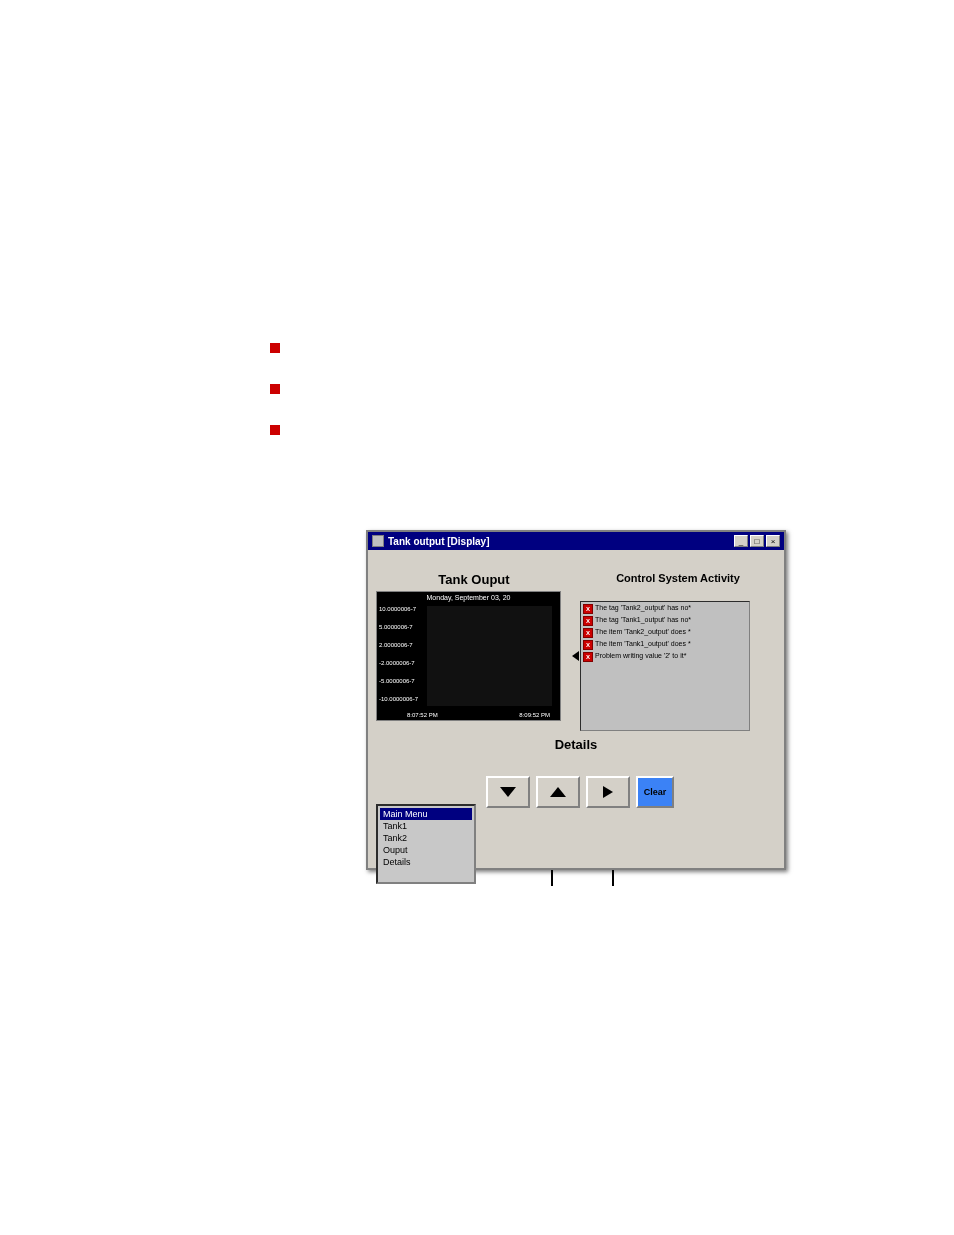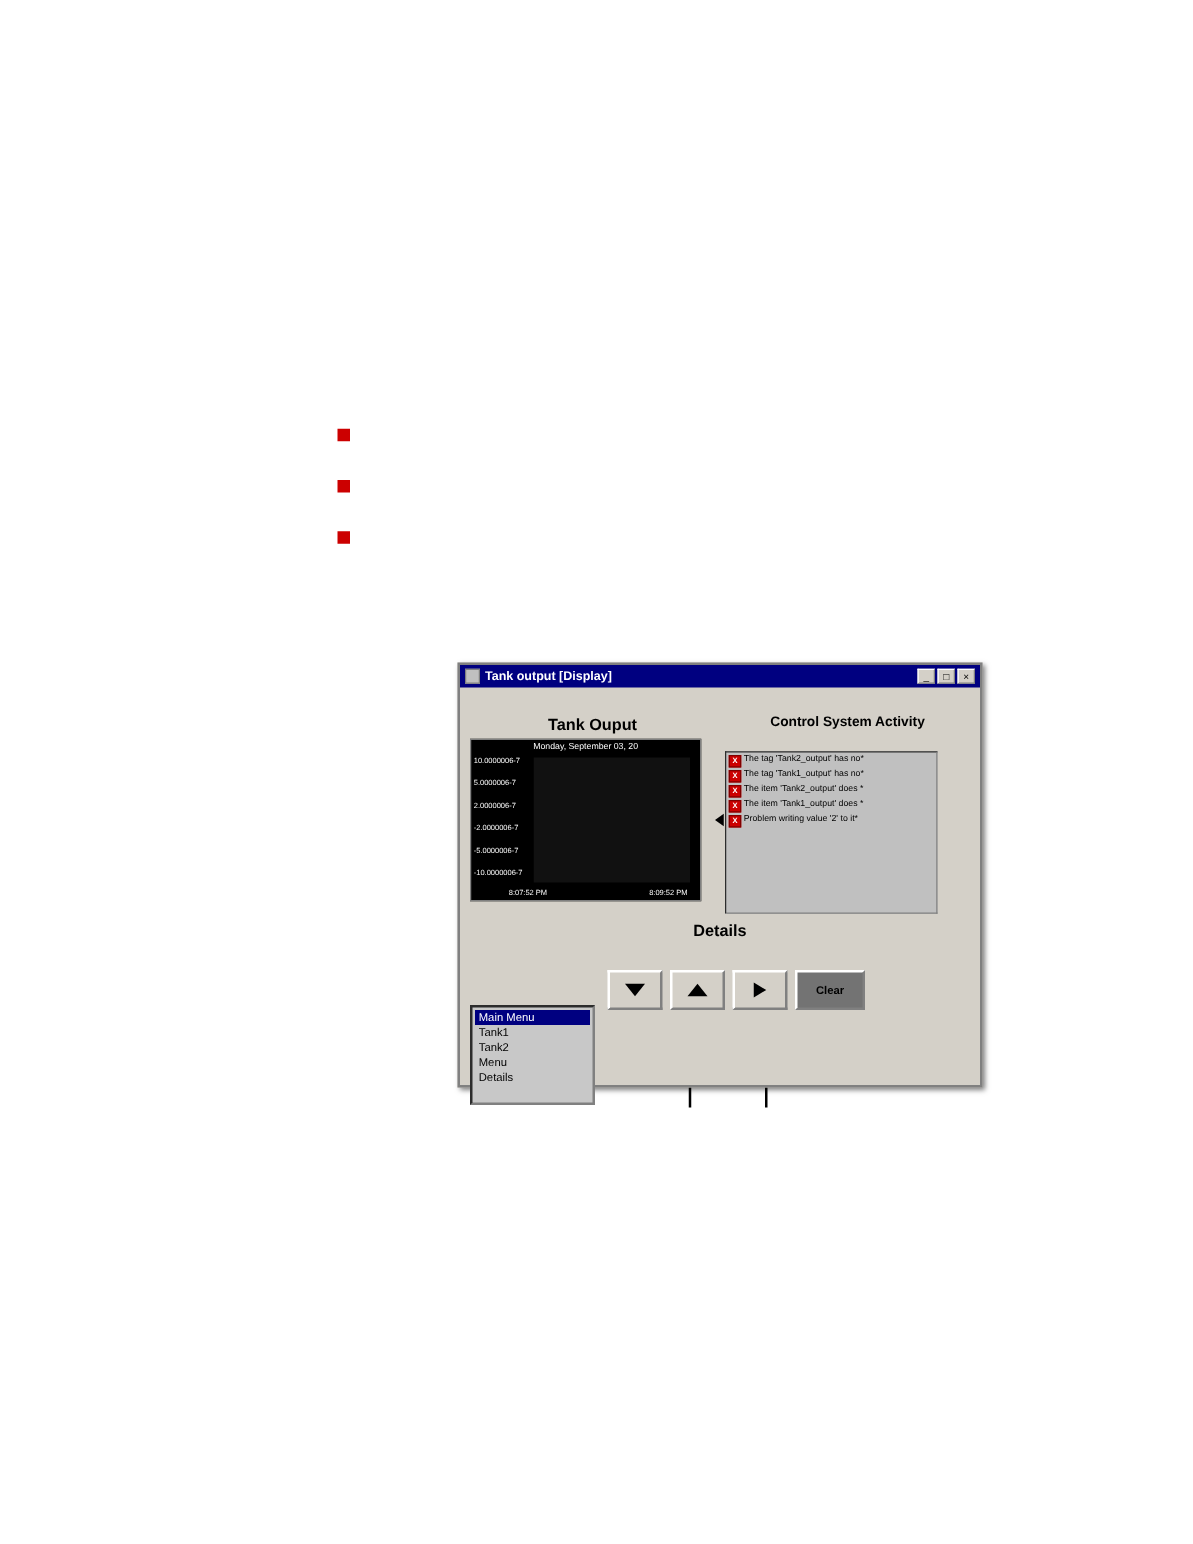--- a/index.html
+++ b/index.html
@@ -339,23 +339,23 @@
       border-bottom: 10px solid #000;
     }
     .nav-btn-enter {
       width: 0;
       height: 0;
       border-left: 10px solid #000;
       border-top: 6px solid transparent;
       border-bottom: 6px solid transparent;
     }
     .clear-btn {
-      width: 56px;
+      width: 38px;
       height: 32px;
-      background: #737373;
+      background: #3b82f6;
       border: 2px solid;
       border-top-color: #ffffff;
       border-left-color: #ffffff;
       border-right-color: #808080;
       border-bottom-color: #808080;
       display: flex;
       align-items: center;
       justify-content: center;
       cursor: pointer;
       font-size: 9px;
@@ -463,21 +463,21 @@
     </div>
 
     <div class="details-section">
       <div class="details-title">Details</div>
       <div class="details-content">
 
         <div class="menu-list">
           <div class="menu-item selected">Main Menu</div>
           <div class="menu-item">Tank1</div>
           <div class="menu-item">Tank2</div>
-          <div class="menu-item">Menu</div>
+          <div class="menu-item">Ouput</div>
           <div class="menu-item">Details</div>
         </div>
 
         <div class="details-buttons">
           <div class="nav-btn">
             <div class="nav-btn-triangle-down"></div>
           </div>
           <div class="nav-btn">
             <div class="nav-btn-triangle-up"></div>
           </div>

